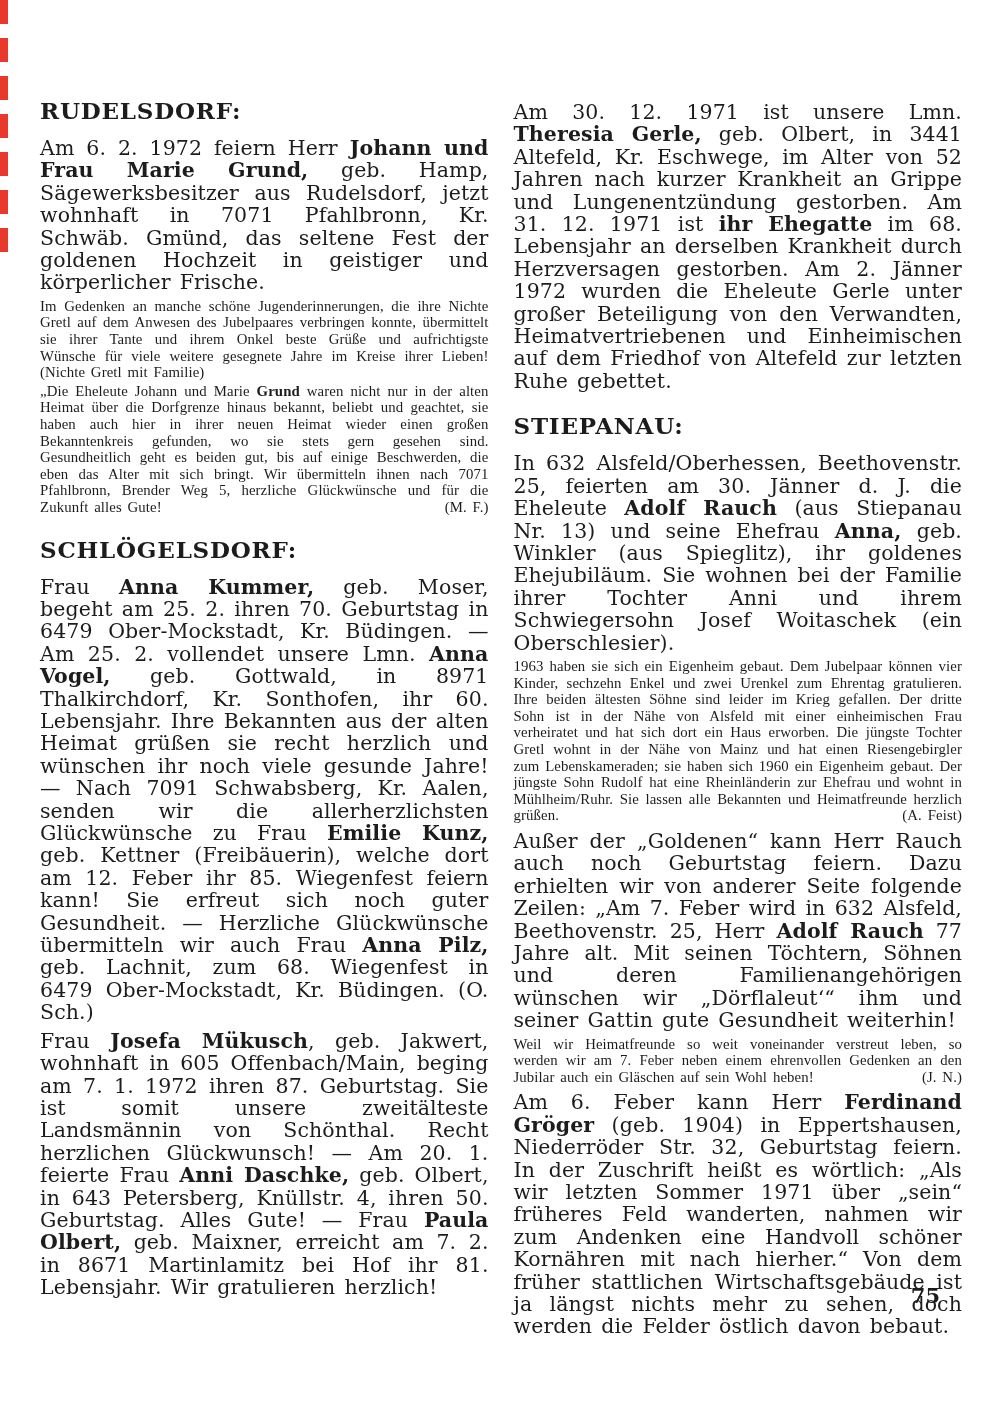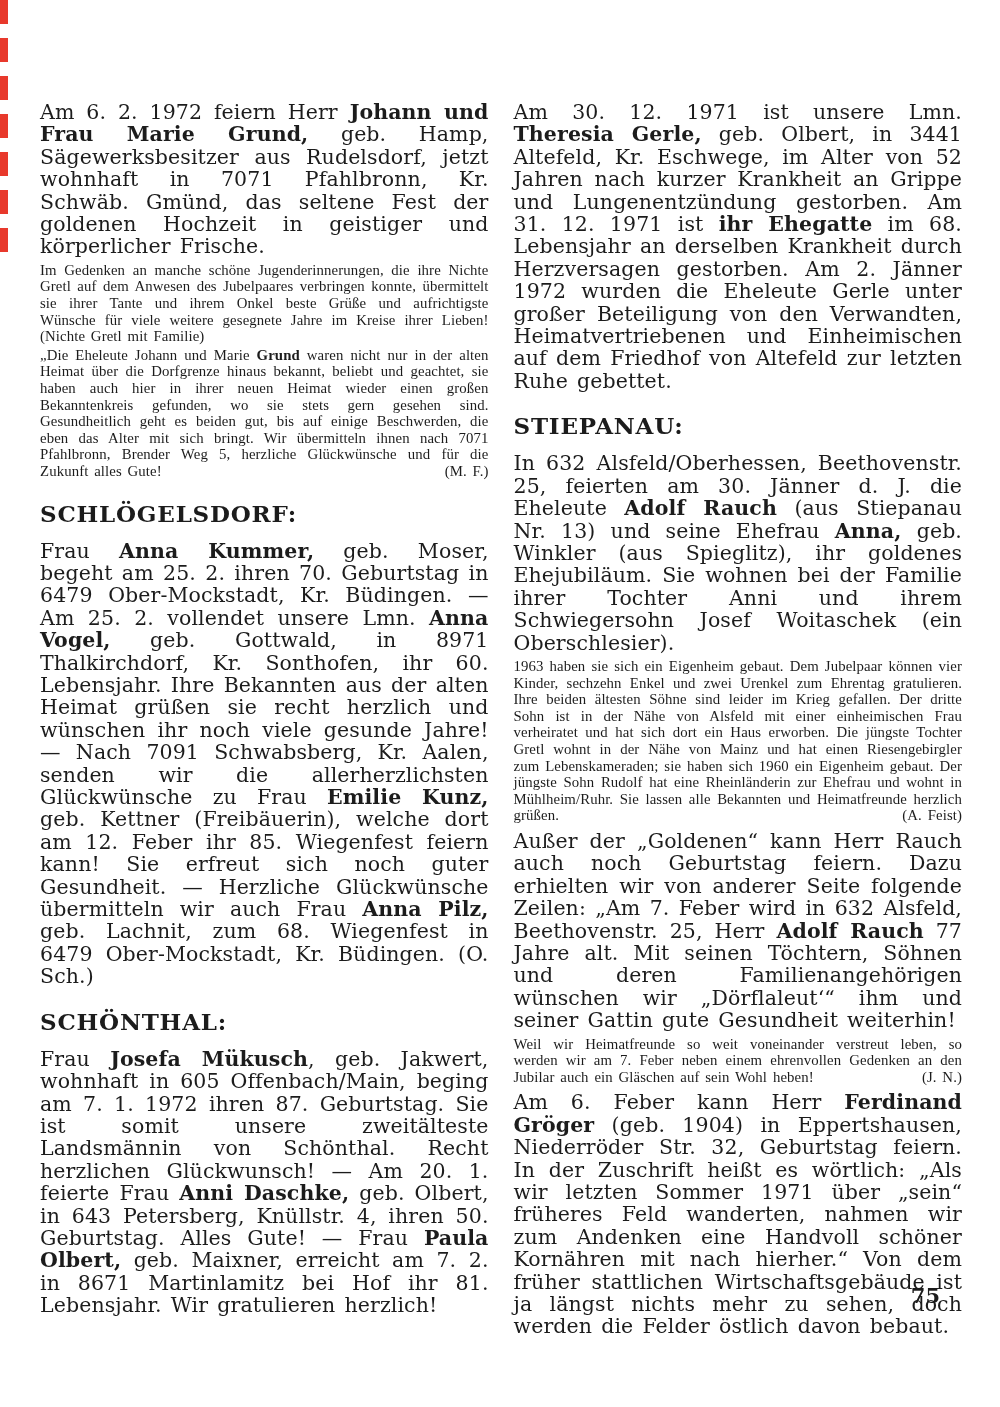--- a/index.html
+++ b/index.html
@@ -46,26 +46,26 @@
     font-size: 21px; font-weight: bold;
   }
 </style>
 </head>
 <body style="background: rgb(255, 255, 255); color: rgb(28, 28, 28);">
 
 <div class="page">
   <div class="trim-marks" style="color: rgb(232, 57, 44);"></div>
   <div class="cols">
     <div class="col" id="col-left">
+        <h2 class="sec"><span>RUDELSDORF:</span></h2>
         <p class="para"><span>Am 6. 2. 1972 feiern Herr </span><b>Johann und Frau Marie Grund,</b><span> geb. Hamp, Sägewerksbesitzer aus Rudelsdorf, jetzt wohnhaft in 7071 Pfahlbronn, Kr. Schwäb. Gmünd, das seltene Fest der goldenen Hochzeit in geistiger und körperlicher Frische.</span></p>
         <p class="para small"><span>Im Gedenken an manche schöne Jugenderinnerungen, die ihre Nichte Gretl auf dem Anwesen des Jubelpaares verbringen konnte, übermittelt sie ihrer Tante und ihrem Onkel beste Grüße und aufrichtigste Wünsche für viele weitere gesegnete Jahre im Kreise ihrer Lieben! (Nichte Gretl mit Familie)</span></p>
         <p class="para small"><span>„Die Eheleute Johann und Marie </span><b>Grund</b><span> waren nicht nur in der alten Heimat über die Dorfgrenze hinaus bekannt, beliebt und geachtet, sie haben auch hier in ihrer neuen Heimat wieder einen großen Bekanntenkreis gefunden, wo sie stets gern gesehen sind. Gesundheitlich geht es beiden gut, bis auf einige Beschwerden, die eben das Alter mit sich bringt. Wir übermitteln ihnen nach 7071 Pfahlbronn, Brender Weg 5, herzliche Glückwünsche und für die Zukunft alles Gute!</span><span class="sign">(M. F.)</span></p>
         <h2 class="sec"><span>SCHLÖGELSDORF:</span></h2>
         <p class="para"><span>Frau </span><b>Anna Kummer,</b><span> geb. Moser, begeht am 25. 2. ihren 70. Geburtstag in 6479 Ober-Mockstadt, Kr. Büdingen. — Am 25. 2. vollendet unsere Lmn. </span><b>Anna Vogel,</b><span> geb. Gottwald, in 8971 Thalkirchdorf, Kr. Sonthofen, ihr 60. Lebensjahr. Ihre Bekannten aus der alten Heimat grüßen sie recht herzlich und wünschen ihr noch viele gesunde Jahre! — Nach 7091 Schwabsberg, Kr. Aalen, senden wir die allerherzlichsten Glückwünsche zu Frau </span><b>Emilie Kunz,</b><span> geb. Kettner (Freibäuerin), welche dort am 12. Feber ihr 85. Wiegenfest feiern kann! Sie erfreut sich noch guter Gesundheit. — Herzliche Glückwünsche übermitteln wir auch Frau </span><b>Anna Pilz,</b><span> geb. Lachnit, zum 68. Wiegenfest in 6479 Ober-Mockstadt, Kr. Büdingen. (O. Sch.)</span></p>
-        <h2 class="sec"><span>SCHÖNTHAL:</span></h2>
         <p class="para"><span>Frau </span><b>Josefa Mükusch</b><span>, geb. Jakwert, wohnhaft in 605 Offenbach/Main, beging am 7. 1. 1972 ihren 87. Geburtstag. Sie ist somit unsere zweitälteste Landsmännin von Schönthal. Recht herzlichen Glückwunsch! — Am 20. 1. feierte Frau </span><b>Anni Daschke,</b><span> geb. Olbert, in 643 Petersberg, Knüllstr. 4, ihren 50. Geburtstag. Alles Gute! — Frau </span><b>Paula Olbert,</b><span> geb. Maixner, erreicht am 7. 2. in 8671 Martinlamitz bei Hof ihr 81. Lebensjahr. Wir gratulieren herzlich!</span></p>
       </div>
     <div class="col" id="col-right">
         <p class="para"><span>Am 30. 12. 1971 ist unsere Lmn. </span><b>Theresia Gerle,</b><span> geb. Olbert, in 3441 Altefeld, Kr. Eschwege, im Alter von 52 Jahren nach kurzer Krankheit an Grippe und Lungenentzündung gestorben. Am 31. 12. 1971 ist </span><b>ihr Ehegatte</b><span> im 68. Lebensjahr an derselben Krankheit durch Herzversagen gestorben. Am 2. Jänner 1972 wurden die Eheleute Gerle unter großer Beteiligung von den Verwandten, Heimatvertriebenen und Einheimischen auf dem Friedhof von Altefeld zur letzten Ruhe gebettet.</span></p>
         <h2 class="sec"><span>STIEPANAU:</span></h2>
         <p class="para"><span>In 632 Alsfeld/Oberhessen, Beethovenstr. 25, feierten am 30. Jänner d. J. die Eheleute </span><b>Adolf Rauch</b><span> (aus Stiepanau Nr. 13) und seine Ehefrau </span><b>Anna,</b><span> geb. Winkler (aus Spieglitz), ihr goldenes Ehejubiläum. Sie wohnen bei der Familie ihrer Tochter Anni und ihrem Schwiegersohn Josef Woitaschek (ein Oberschlesier).</span></p>
         <p class="para small"><span>1963 haben sie sich ein Eigenheim gebaut. Dem Jubelpaar können vier Kinder, sechzehn Enkel und zwei Urenkel zum Ehrentag gratulieren. Ihre beiden ältesten Söhne sind leider im Krieg gefallen. Der dritte Sohn ist in der Nähe von Alsfeld mit einer einheimischen Frau verheiratet und hat sich dort ein Haus erworben. Die jüngste Tochter Gretl wohnt in der Nähe von Mainz und hat einen Riesengebirgler zum Lebenskameraden; sie haben sich 1960 ein Eigenheim gebaut. Der jüngste Sohn Rudolf hat eine Rheinländerin zur Ehefrau und wohnt in Mühlheim/Ruhr. Sie lassen alle Bekannten und Heimatfreunde herzlich grüßen.</span><span class="sign">(A. Feist)</span></p>
         <p class="para"><span>Außer der „Goldenen“ kann Herr Rauch auch noch Geburtstag feiern. Dazu erhielten wir von anderer Seite folgende Zeilen: „Am 7. Feber wird in 632 Alsfeld, Beethovenstr. 25, Herr </span><b>Adolf Rauch</b><span> 77 Jahre alt. Mit seinen Töchtern, Söhnen und deren Familienangehörigen wünschen wir „Dörflaleut‘“ ihm und seiner Gattin gute Gesundheit weiterhin!</span></p>
         <p class="para small"><span>Weil wir Heimatfreunde so weit voneinander verstreut leben, so werden wir am 7. Feber neben einem ehrenvollen Gedenken an den Jubilar auch ein Gläschen auf sein Wohl heben!</span><span class="sign">(J. N.)</span></p>
         <p class="para"><span>Am 6. Feber kann Herr </span><b>Ferdinand Gröger</b><span> (geb. 1904) in Eppertshausen, Niederröder Str. 32, Geburtstag feiern. In der Zuschrift heißt es wörtlich: „Als wir letzten Sommer 1971 über „sein“ früheres Feld wanderten, nahmen wir zum Andenken eine Handvoll schöner Kornähren mit nach hierher.“ Von dem früher stattlichen Wirtschaftsgebäude ist ja längst nichts mehr zu sehen, doch werden die Felder östlich davon bebaut.</span></p>

